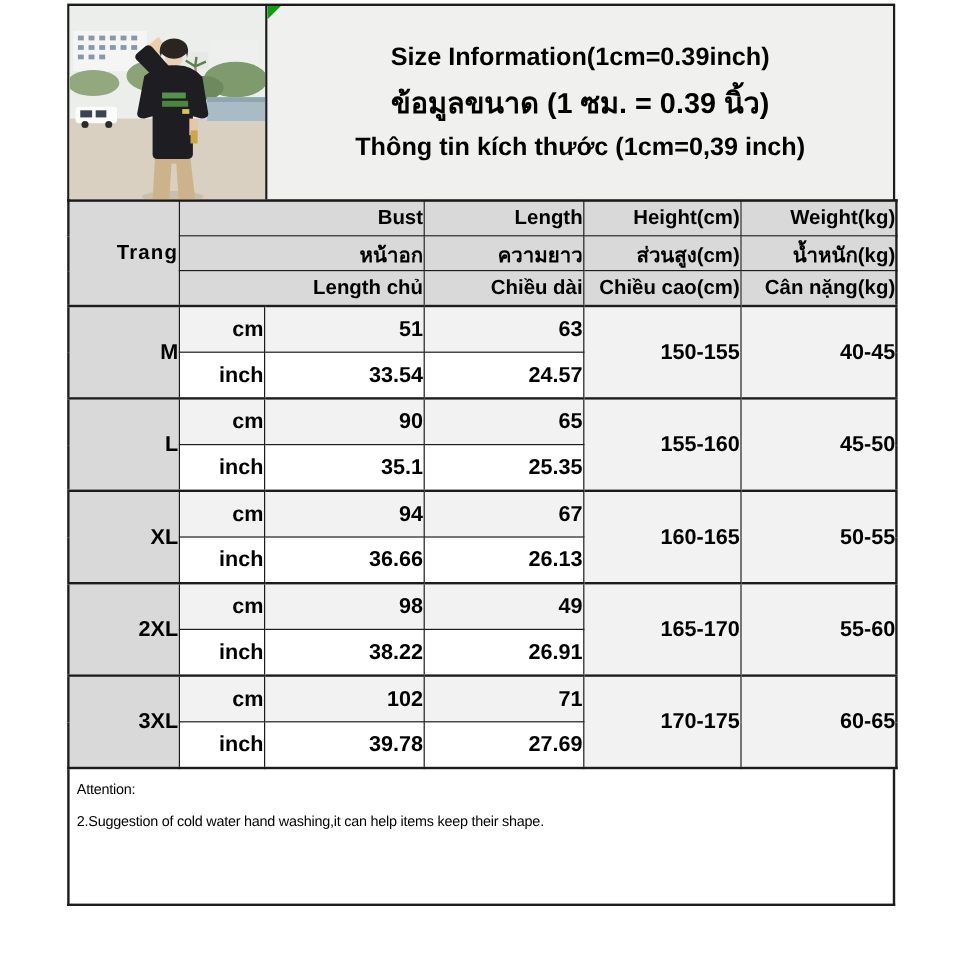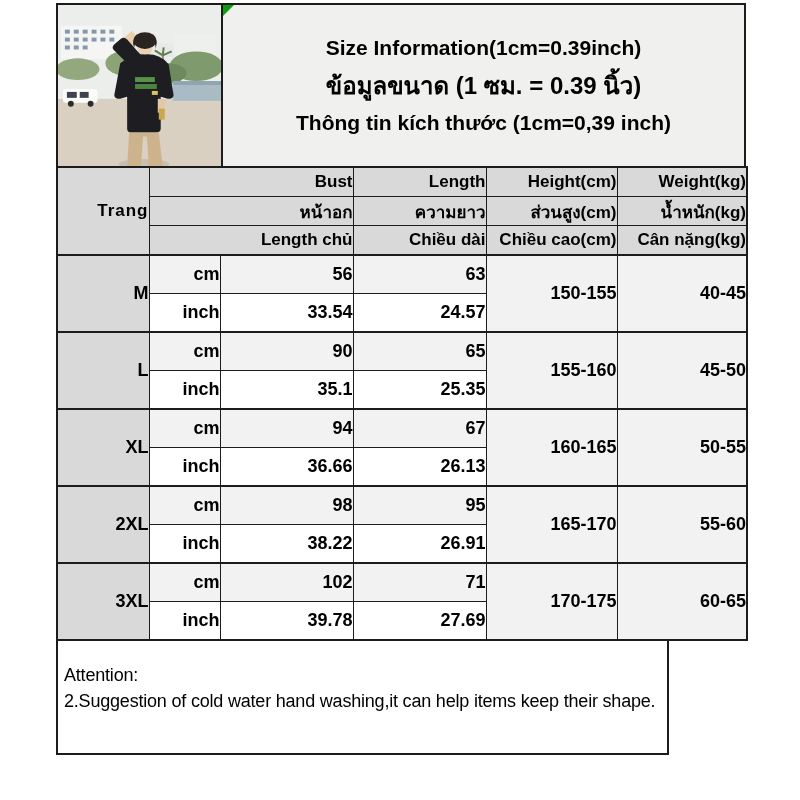--- a/index.html
+++ b/index.html
@@ -48,22 +48,22 @@
   tr.group-start td{border-top:2.5px solid #1c1c1c;}
   td.size-label{background:#d9d9d9;font-size:20px;font-weight:bold;}
   td.cmrow{background:#f2f2f2;}
   td.inchrow{background:#ffffff;}
   td.range{background:#f2f2f2;font-weight:bold;font-size:18px;}
   td.unit{font-weight:bold;font-size:18px;}
 
   
   .attention{
     border:2px solid #1c1c1c;border-top:none;box-sizing:border-box;
-    width:613px;height:114px;padding:21px 6px;
-    font-size:18px;line-height:26px;letter-spacing:-0.2px;
+    width:690px;height:114px;padding:4px 6px;
+    font-size:12px;line-height:26px;letter-spacing:-0.2px;
   }
 </style>
 </head>
 <body>
 
 <div class="canvas">
 
   <div class="top">
     <div class="photo">
       <svg viewBox="0 0 165 165" preserveAspectRatio="xMidYMid slice">
@@ -156,21 +156,21 @@
       <tr class="hdr">
         <td colspan="2">Length chủ</td>
         <td>Chiều dài</td>
         <td>Chiều cao(cm)</td>
         <td>Cân nặng(kg)</td>
       </tr>
 
       <tr class="data group-start">
         <td rowspan="2" class="size-label">M</td>
         <td class="unit cmrow">cm</td>
-        <td class="cmrow">56</td>
+        <td class="cmrow">51</td>
         <td class="cmrow">63</td>
         <td rowspan="2" class="range">150-155</td>
         <td rowspan="2" class="range">40-45</td>
       </tr>
       <tr class="data">
         <td class="unit inchrow">inch</td>
         <td class="inchrow">33.54</td>
         <td class="inchrow">24.57</td>
       </tr>
 
@@ -199,21 +199,21 @@
       <tr class="data">
         <td class="unit inchrow">inch</td>
         <td class="inchrow">36.66</td>
         <td class="inchrow">26.13</td>
       </tr>
 
       <tr class="data group-start">
         <td rowspan="2" class="size-label">2XL</td>
         <td class="unit cmrow">cm</td>
         <td class="cmrow">98</td>
-        <td class="cmrow">95</td>
+        <td class="cmrow">49</td>
         <td rowspan="2" class="range">165-170</td>
         <td rowspan="2" class="range">55-60</td>
       </tr>
       <tr class="data">
         <td class="unit inchrow">inch</td>
         <td class="inchrow">38.22</td>
         <td class="inchrow">26.91</td>
       </tr>
 
       <tr class="data group-start">

